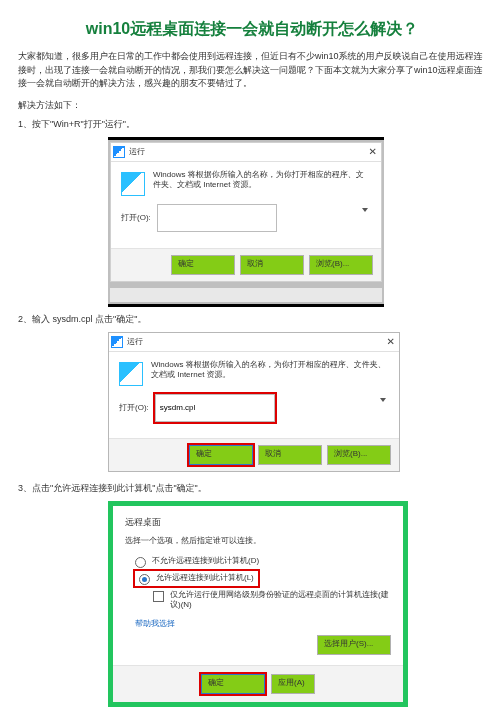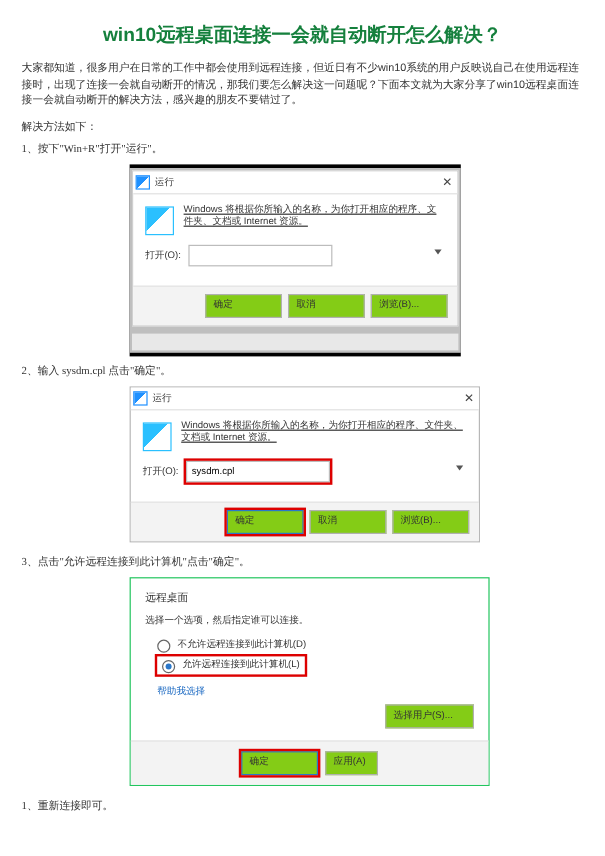--- a/index.html
+++ b/index.html
@@ -20,21 +20,20 @@
     color: #15803d;
   }
   .intro {
     font-size: 9px;
     line-height: 1.5;
     margin-bottom: 8px;
   }
   .step {
     font-size: 9px;
     margin: 6px 0 6px 0;
-    font-family: Liberation Serif, serif;
   }
   .figwrap {
     text-align: left;
     padding-left: 90px;
   }
   
   .dlg {
     display: inline-block;
     width: 270px;
     border: 1px solid #b7b7b7;
@@ -61,26 +60,26 @@
     display:inline-block;
   }
   .dlg-body { padding: 8px 10px 6px 10px; }
   .desc-row { display:flex; gap:8px; margin-bottom:8px;}
   .big-run-icon {
     width:22px; height:22px; flex:0 0 22px;
     background: linear-gradient(135deg,#2ac0ff 45%,#fff 45%);
     border:1px solid #2ac0ff;
     margin-top:2px;
   }
-  .desc-text { font-size:8px; line-height:1.3;text-decoration:underline; }
+  .desc-text { font-size:8px; line-height:1.3; }
   .open-row { display:flex; align-items:center; gap:6px; margin:8px 0 10px 0;}
   .open-label { font-size:8px; }
   .open-input {
     flex:1;
-    height:18px;
+    height:28px;
     border:1px solid #bcbcbc;
     font-size:8px;
     padding:0 4px;
     box-sizing:border-box;
   }
   .open-input.redbox { outline:2px solid #d00; }
   .drop-tri {
     position:absolute; right:3px; top:4px;
     width:0;height:0;
     border-left:3px solid transparent;
@@ -118,21 +117,21 @@
     background:#bfbfbf;
     padding:2px;
   }
   .photoframe .dlg { background:#fff; border:1px solid #d0d0d0;}
   .stripe { height:14px; background:#e8e8e8; margin-top:2px; }
 
   
   .panel3 {
     display:inline-block;
     width:300px;
-    border:1px solid #22c55e;
+    border:5px solid #22c55e;
     background:#fff;
     text-align:left;
     font-size:8px;
     padding:10px 12px 8px 12px;
     box-sizing:border-box;
     margin-bottom:4px;
     position:relative;
   }
   .panel3 .sectitle { font-size:9px; margin-bottom:6px; }
   .panel3 .subline { font-size:8px; margin-bottom:10px; }
@@ -253,20 +252,24 @@
       <span>不允许远程连接到此计算机(D)</span>
     </div>
 
     <div class="radio-row">
       <span class="red-rect">
         <span class="radio checked"></span>
         <span>允许远程连接到此计算机(L)</span>
       </span>
     </div>
 
+    <div class="check-row" style="margin-left:28px;">
+      <span class="chkbox"></span>
+      <span>仅允许运行使用网络级别身份验证的远程桌面的计算机连接(建议)(N)</span>
+    </div>
 
     <div class="help-link">帮助我选择</div>
 
     <div class="p3-btn-row">
       <div class="btn small">选择用户(S)...</div>
     </div>
 
     <div class="p3-bottom">
       <div class="btn blue red-wrap">确定</div>
       <div class="btn" style="min-width:30px">应用(A)</div>

